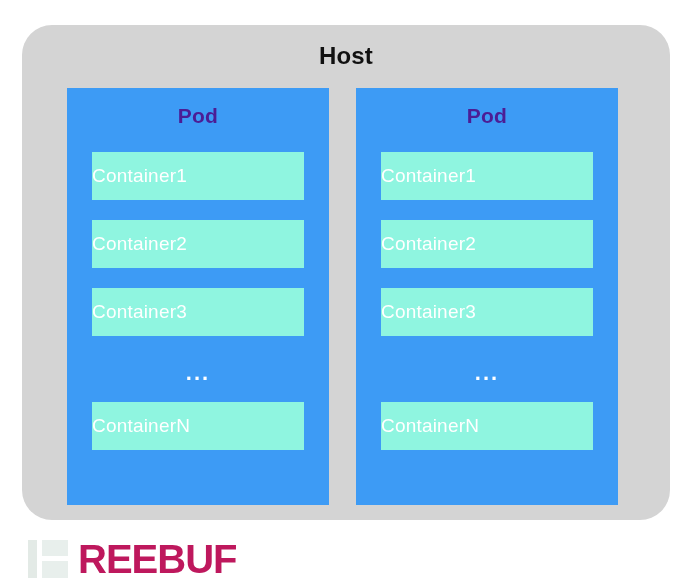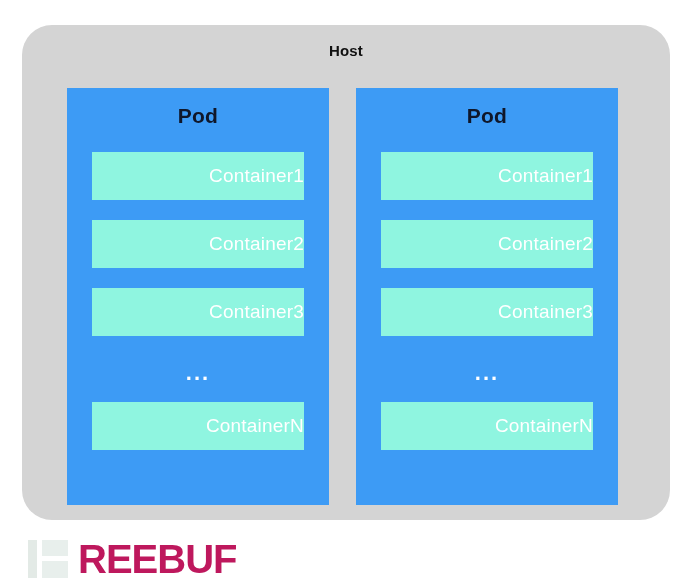--- a/index.html
+++ b/index.html
@@ -26,21 +26,21 @@
     background: #d4d4d4;
     border-radius: 30px;
     box-sizing: border-box;
   }
   .host-title {
     position: absolute;
     left: 0;
     top: 17px;
     width: 100%;
     text-align: center;
-    font-size: 15px;
+    font-size: 24px;
     font-weight: bold;
     color: #111111;
     letter-spacing: 0.2px;
   }
 
   
   .pods-row {
     position: absolute;
     left: 45px;
     top: 63px;
@@ -56,41 +56,41 @@
     box-sizing: border-box;
     position: relative;
     display: flex;
     flex-direction: column;
     align-items: stretch;
   }
   .pod-title {
     text-align: center;
     font-size: 21px;
     font-weight: bold;
-    color: #0f172a;
+    color: #4c1d95;
     margin-top: 16px;
     margin-bottom: 0;
     letter-spacing: 0.2px;
   }
   .pod-body {
     flex: 1;
     padding: 0 25px;
     box-sizing: border-box;
     display: flex;
     flex-direction: column;
     justify-content: flex-start;
     padding-top: 24px;
   }
 
   .container-box {
     background: #8ff5e0;
     height: 48px;
     display: flex;
     align-items: center;
-    justify-content: flex-end;
+    justify-content: flex-start;
     margin-bottom: 20px;
     box-sizing: border-box;
   }
   .container-label {
     font-size: 19px;
     color: #ffffff;
     letter-spacing: 0.2px;
   }
 
   .ellipsis-row {

